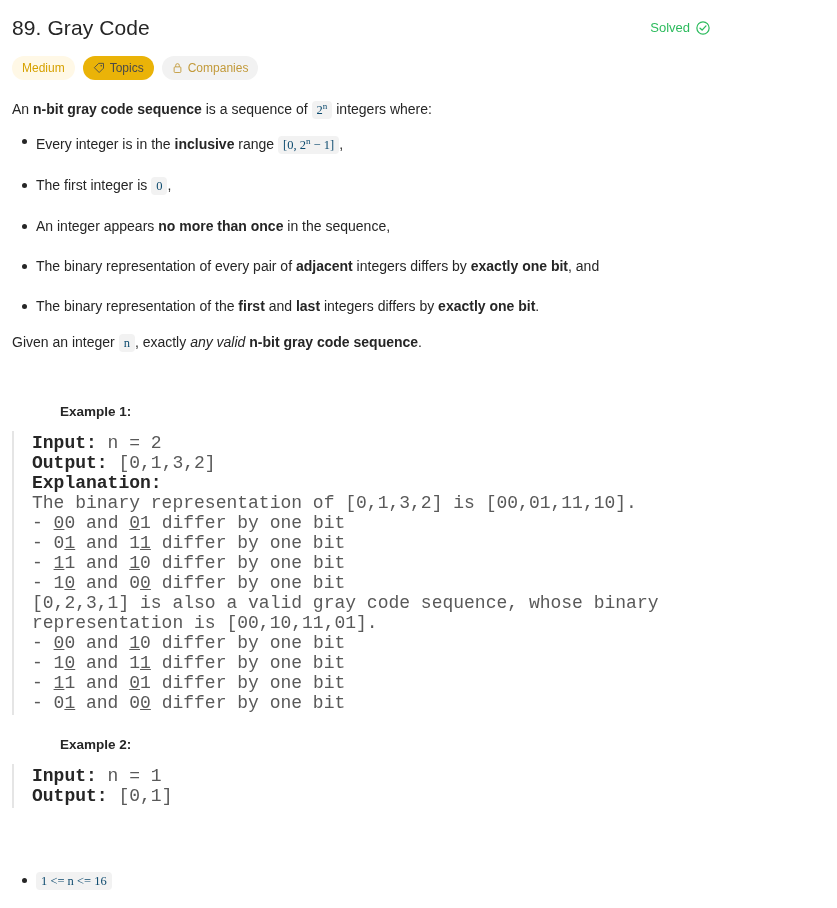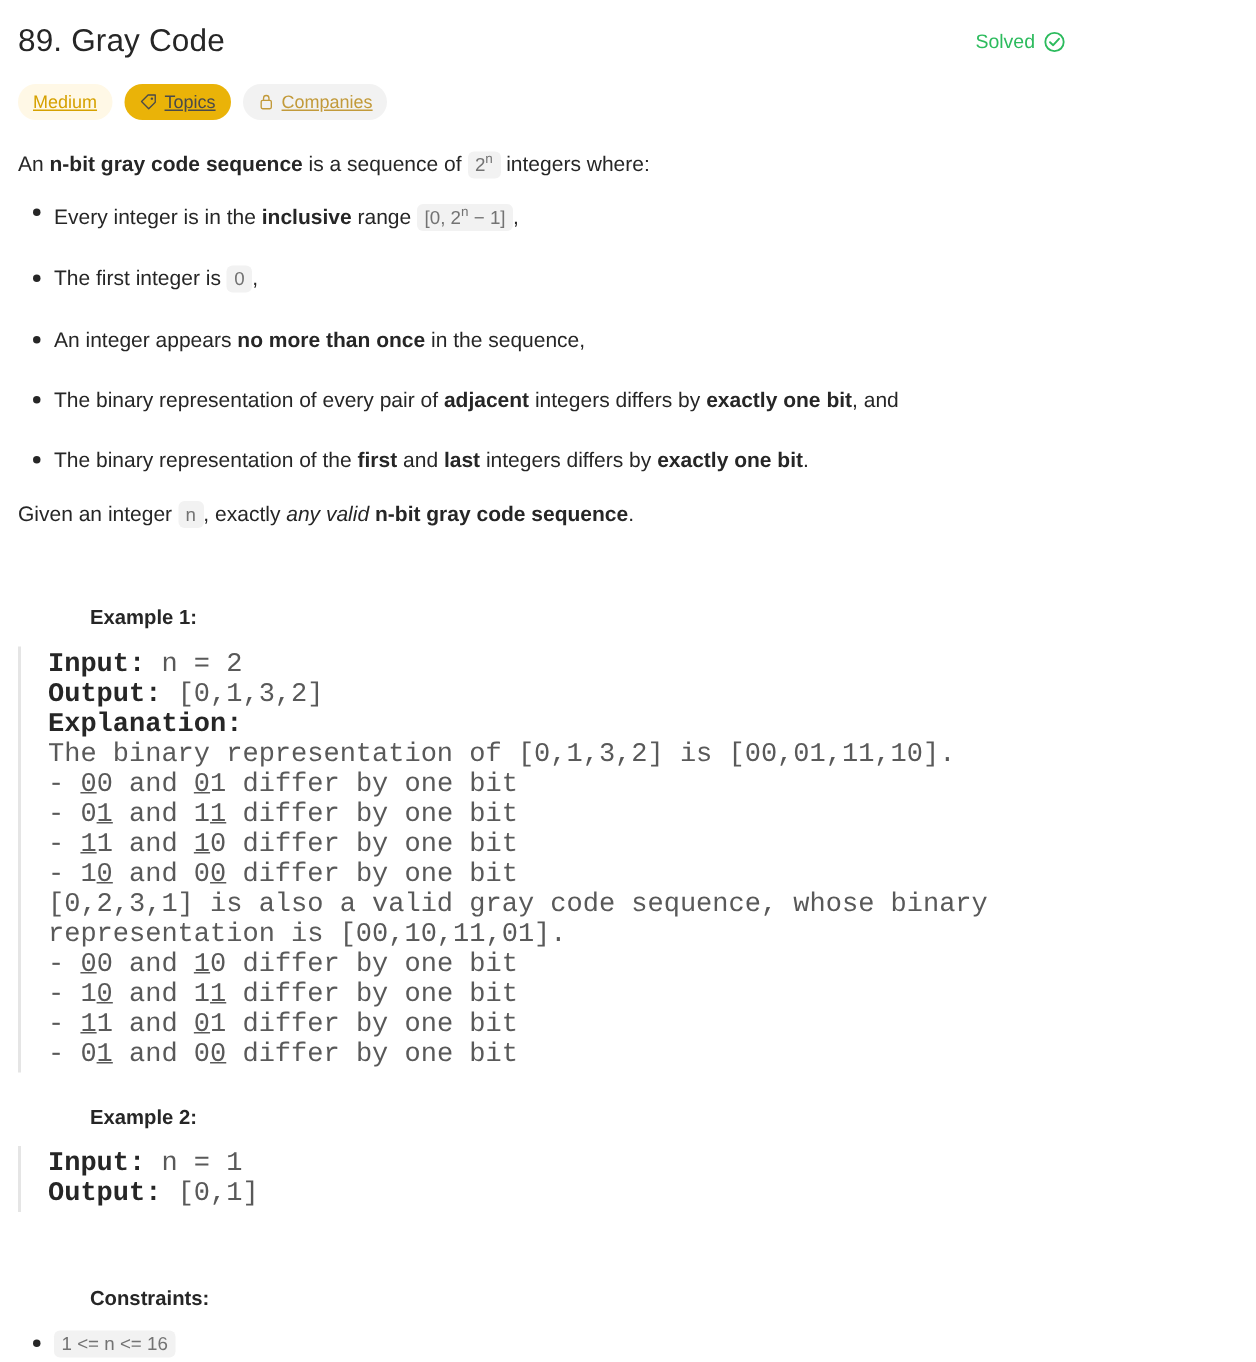--- a/index.html
+++ b/index.html
@@ -54,21 +54,20 @@
   .tag {
     border-radius: 999px;
     font-size: 12px;
     line-height: 18px;
     padding: 3px 10px;
     display: inline-flex;
     align-items: center;
     gap: 5px;
     cursor: pointer;
     user-select: none;
-    text-decoration: underline;
   }
   .tag-difficulty {
     background: #fff8e6;
     color: #d6a100;
   }
   .tag-plain {
     background: #eab308;
     color: #4a4a4a;
   }
   .tag-locked {
@@ -105,23 +104,23 @@
     height: 5px;
     background: #262626;
     border-radius: 50%;
   }
   ul.bullets li:last-child { margin-bottom: 0; }
 
   b, strong { font-weight: 700; color: #262626; }
   i, em { font-style: italic; }
 
   code.inline {
-    font-family: Liberation Sans, sans-serif;
+    font-family: Liberation Serif, serif;
     background: #f2f2f2;
-    color: #737373;
+    color: #0c4a6e;
     font-size: 12.5px;
     padding: 2px 5px;
     border-radius: 4px;
     white-space: nowrap;
     margin-top: 12px;
   }
   sup { font-size: 9px; vertical-align: super; }
 
   .section-label {
     font-weight: 700;
@@ -254,21 +253,20 @@
 - 0<u>1</u> and 0<u>0</u> differ by one bit</pre>
 
     <div class="gap-medium"></div>
 
     <p class="section-label">Example 2:</p>
     <pre class="example"><b>Input:</b><span> n = 1</span>
 <b>Output:</b><span> [0,1]</span></pre>
 
     <div class="gap-large"></div>
 
-    <p class="section-label">Constraints:</p>
     <ul class="constraints">
       <li>
         <code class="inline">1 &lt;= n &lt;= 16</code>
       </li>
     </ul>
 
   </div>
 </div>
 
 </body></html>

